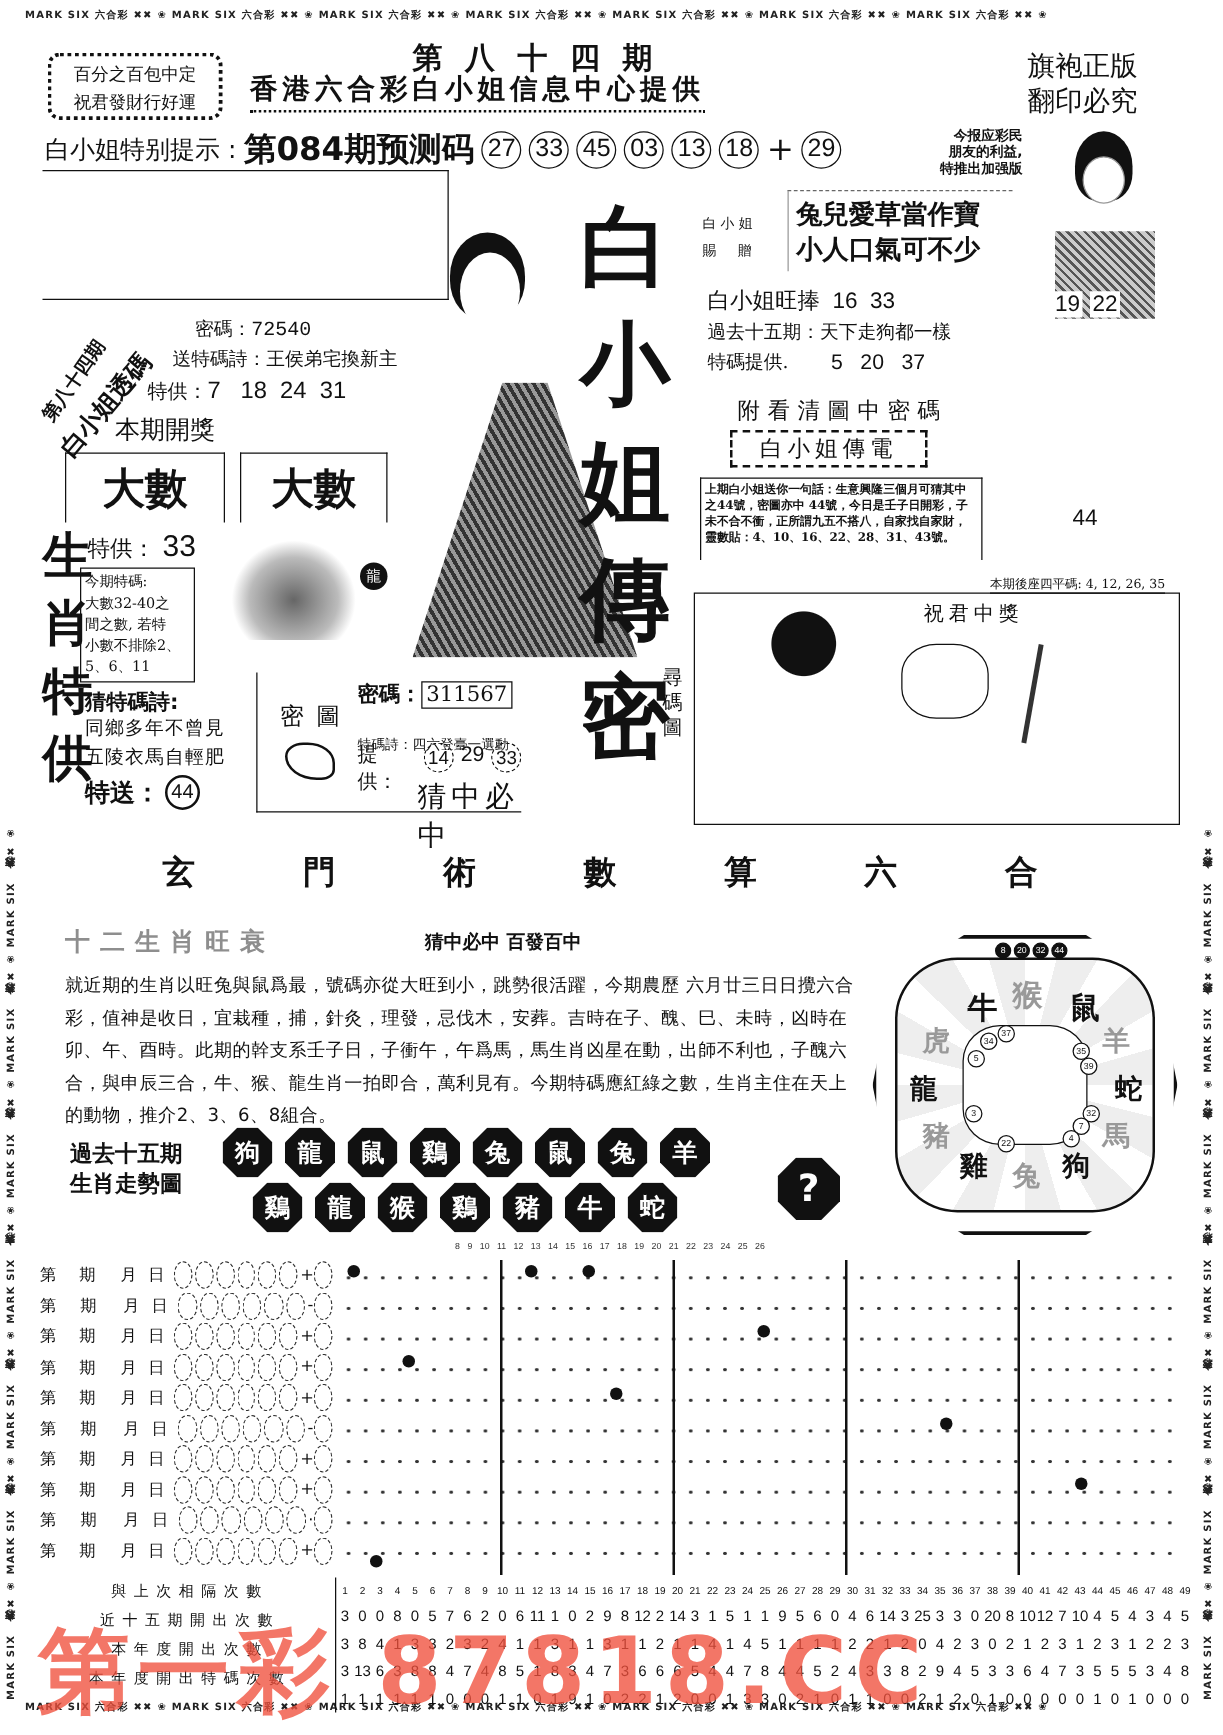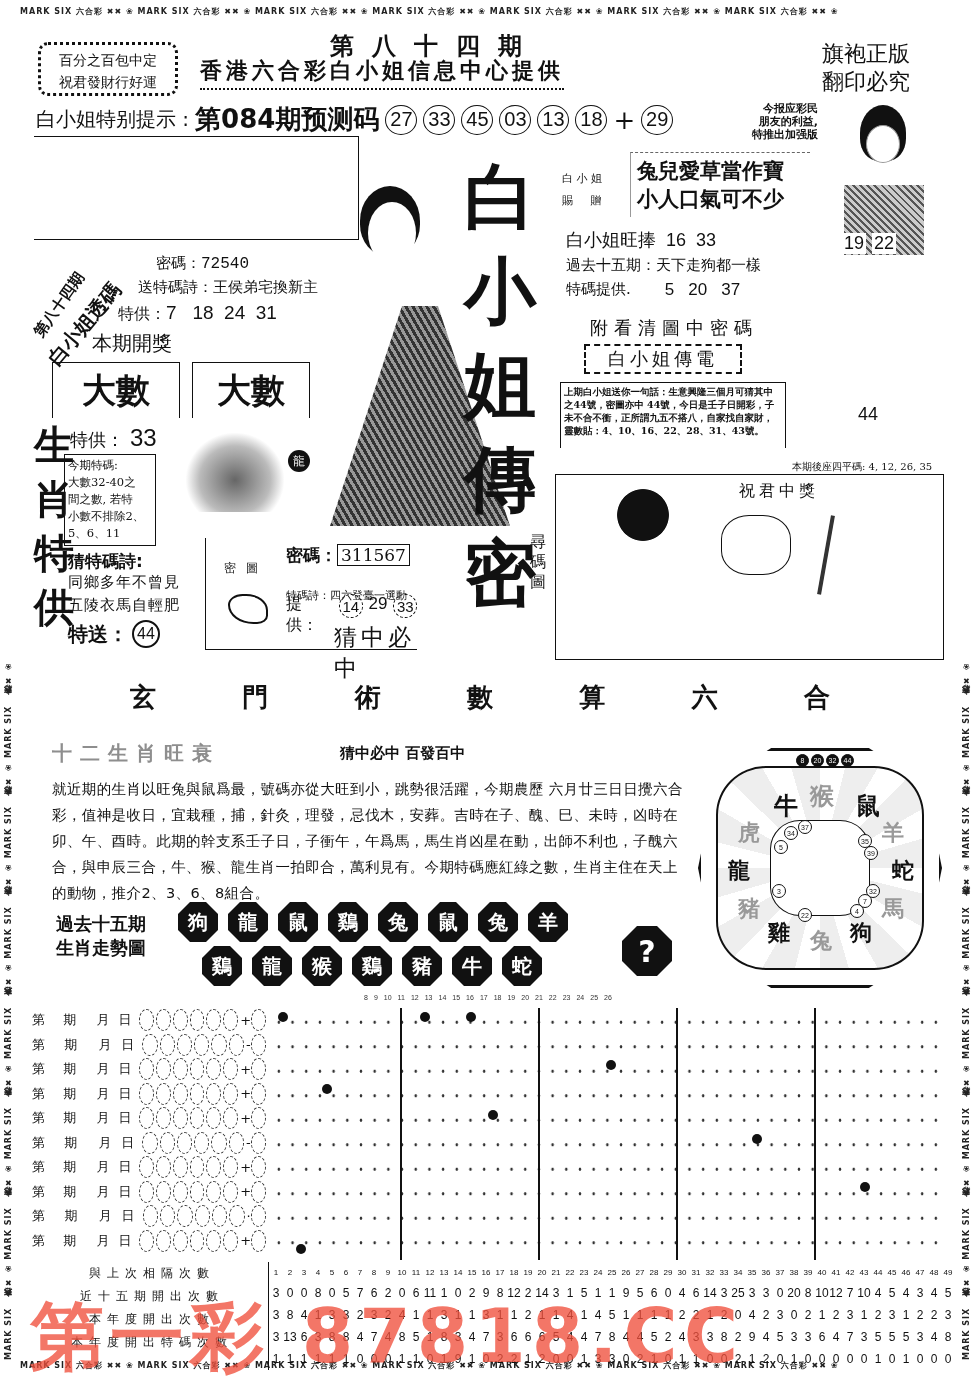--- a/index.html
+++ b/index.html
@@ -113,21 +113,21 @@
   <span>傳</span>
   <span>密</span>
 </div>
 <div class="abs" style="left:530px;top:532px;display:flex;flex-direction:column;font-size:16px;line-height:20px">
   <span>尋</span>
   <span>碼</span>
   <span>圖</span>
 </div>
 
 <div class="abs" style="left:205px;top:538px;width:212px;height:112px;border-left:1.5px solid #111;border-bottom:1.5px solid #111">
-  <div style="position:absolute;left:18px;top:22px;font-size:12px;letter-spacing:10px">密圖</div>
+  <div style="position:absolute;left:18px;top:22px;font-size:19px;letter-spacing:10px">密圖</div>
   <div style="position:absolute;left:22px;top:56px;width:40px;height:30px;border:2px solid #111;border-radius:40% 60% 30% 70%"></div>
   <div style="position:absolute;left:80px;top:6px;font-size:17px;font-weight:bold"><span>密碼：</span><span style="border:1px solid #111;padding:0 3px;font-weight:normal;font-family:'DejaVu Serif',serif">311567</span></div>
   <div style="position:absolute;left:80px;top:50px;font-size:11px"><span>特碼詩：</span><span>四六登臺一選動</span></div>
   <div style="position:absolute;left:80px;top:56px;display:flex;align-items:flex-start;gap:6px;font-size:16px">
       <span>提供：</span>
     <span class="circ" style="width:24px;height:24px;font-size:15px;border-style:dashed">14</span>
     <span style="font-family:'Liberation Sans',sans-serif;font-size:17px">29</span>
     <span class="circ" style="width:24px;height:24px;font-size:15px;border-style:dashed">33</span>
   </div>
   <div style="position:absolute;left:128px;top:84px;font-size:23px;letter-spacing:4px">猜中必中</div>

